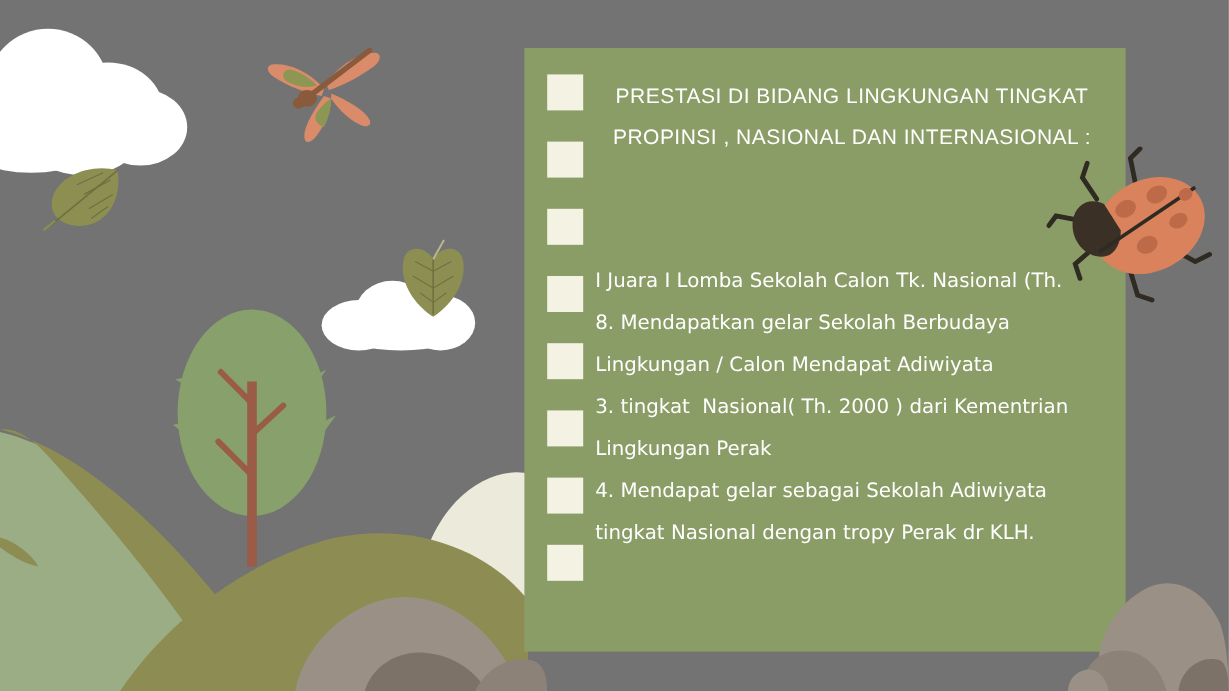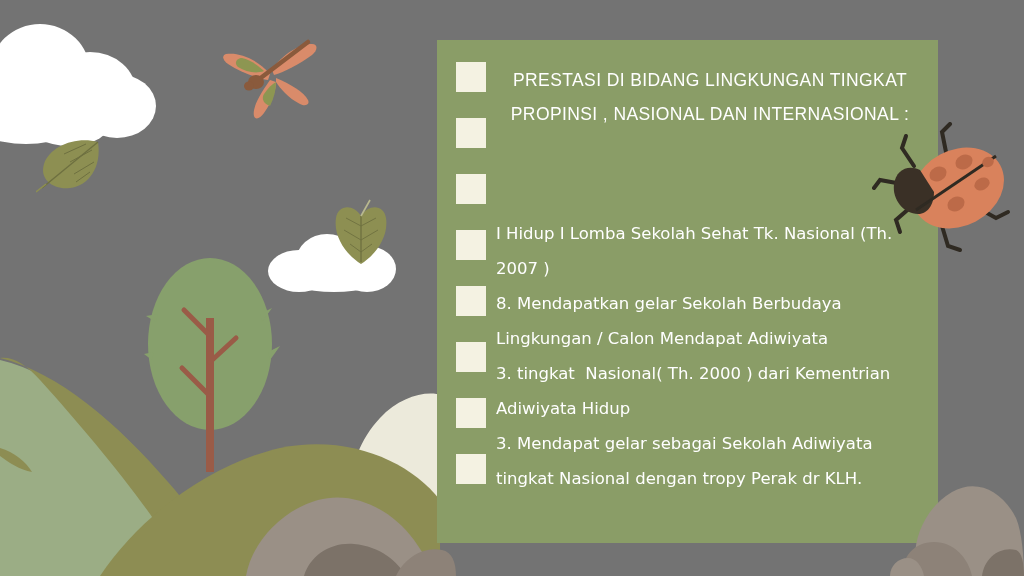--- a/index.html
+++ b/index.html
@@ -165,27 +165,26 @@
       <div class="bullet"></div>
       <div class="bullet"></div>
       <div class="bullet"></div>
       <div class="bullet"></div>
     </div>
 
     <div id="card-title">PRESTASI DI BIDANG LINGKUNGAN TINGKAT
 PROPINSI , NASIONAL DAN    INTERNASIONAL :</div>
 
     <div id="card-body">
-      <div class="line">I Hidup I Lomba Sekolah Sehat Tk. Nasional (Th.</div>
-      <div class="line">2007 )</div>
+      <div class="line">I Juara I Lomba Sekolah Calon Tk. Nasional (Th.</div>
       <div class="line">8. Mendapatkan gelar Sekolah Berbudaya</div>
       <div class="line">Lingkungan / Calon Mendapat Adiwiyata</div>
       <div class="line">3. tingkat  Nasional( Th. 2000 ) dari Kementrian</div>
-      <div class="line">Adiwiyata Hidup</div>
-      <div class="line">3. Mendapat gelar sebagai Sekolah Adiwiyata</div>
+      <div class="line">Lingkungan Perak</div>
+      <div class="line">4. Mendapat gelar sebagai Sekolah Adiwiyata</div>
       <div class="line">tingkat Nasional dengan tropy Perak dr KLH.</div>
     </div>
   </div>
 
   <svg class="layer" style="left:872px; top:122px; z-index:8;" width="150" height="136" viewBox="0 0 150 136">
     <g stroke="#2f2a22" stroke-width="4" stroke-linecap="round" fill="none">
       <path d="M42 44 L30 26 L34 14"></path>
       <path d="M30 62 L8 58 L2 66"></path>
       <path d="M40 84 L24 98 L28 110"></path>
       <path d="M74 30 L70 10 L78 2"></path>

